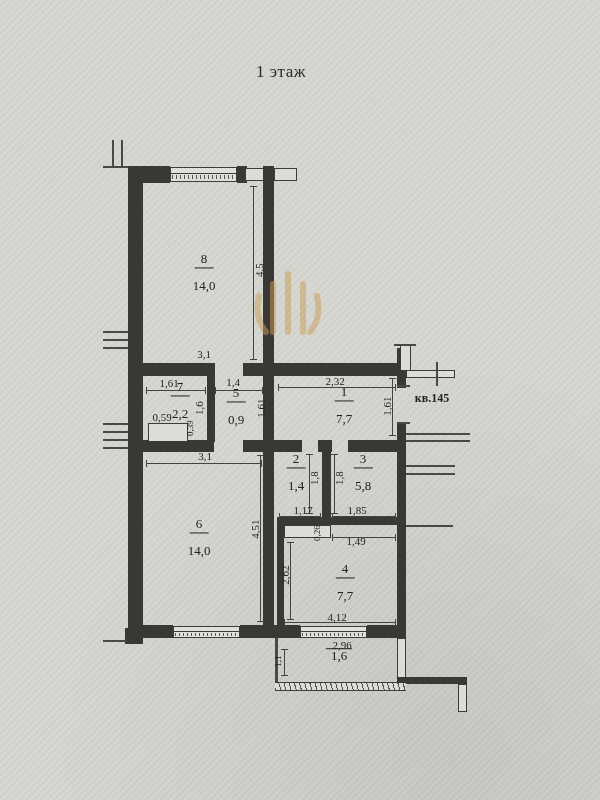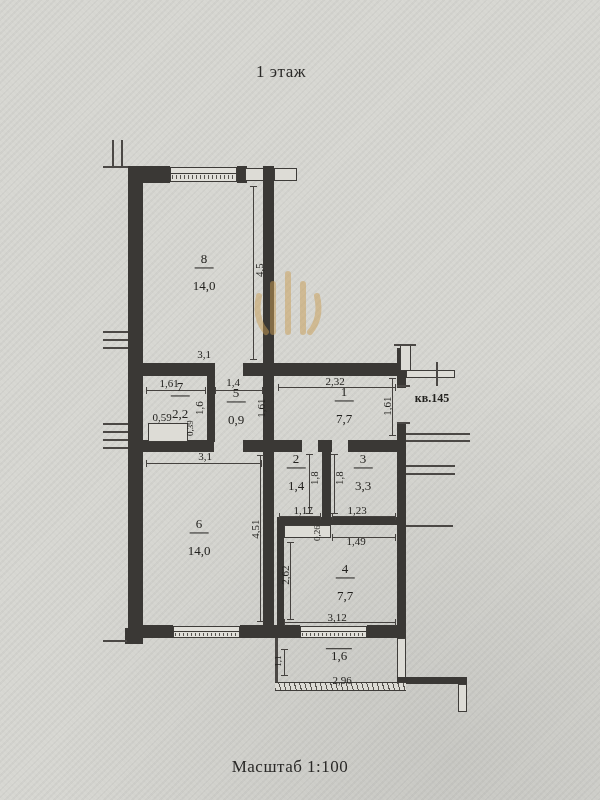--- a/index.html
+++ b/index.html
@@ -129,43 +129,42 @@
       <div class="el dlv" style="left: 309px; top: 454px; width: 1px; height: 60px;"></div>
       <div class="el dlv" style="left: 334px; top: 454px; width: 1px; height: 60px;"></div>
       <div class="el dlv" style="left: 260px; top: 455px; width: 1px; height: 167px;"></div>
       <div class="el dlv" style="left: 290px; top: 542px; width: 1px; height: 78px;"></div>
       <div class="el dlv" style="left: 284px; top: 649px; width: 1px; height: 27px;"></div>
       <div class="room-label" style="left: 204px; top: 273px;"><div class="room-num">8</div><div class="room-area">14,0</div></div>
       <div class="room-label" style="left: 180px; top: 401px;"><div class="room-num">7</div><div class="room-area">2,2</div></div>
       <div class="room-label" style="left: 236px; top: 407px;"><div class="room-num">5</div><div class="room-area">0,9</div></div>
       <div class="room-label" style="left: 344px; top: 406px;"><div class="room-num">1</div><div class="room-area">7,7</div></div>
       <div class="room-label" style="left: 296px; top: 473px;"><div class="room-num">2</div><div class="room-area">1,4</div></div>
-      <div class="room-label" style="left: 363px; top: 473px;"><div class="room-num">3</div><div class="room-area">3,3</div></div>
+      <div class="room-label" style="left: 363px; top: 473px;"><div class="room-num">3</div><div class="room-area">5,8</div></div>
       <div class="room-label" style="left: 199px; top: 538px;"><div class="room-num">6</div><div class="room-area">14,0</div></div>
       <div class="room-label" style="left: 345px; top: 583px;"><div class="room-num">4</div><div class="room-area">7,7</div></div>
       <div class="room-label" style="left: 339px; top: 656px;"><div class="room-area overline">1,6</div></div>
       <div class="dim" style="left: 204px; top: 354px;">3,1</div>
       <div class="dim" style="left: 169px; top: 383px;">1,61</div>
       <div class="dim" style="left: 233px; top: 382px;">1,4</div>
       <div class="dim" style="left: 335px; top: 381px;">2,32</div>
       <div class="dim apt" style="left: 432px; top: 398px;">кв.145</div>
       <div class="dim" style="left: 162px; top: 417px;">0,59</div>
       <div class="dim" style="left: 205px; top: 456px;">3,1</div>
       <div class="dim" style="left: 303px; top: 510px; text-align: right;">1,17</div>
-      <div class="dim" style="left: 357px; top: 510px;">1,23</div>
+      <div class="dim" style="left: 357px; top: 510px;">1,85</div>
       <div class="dim" style="left: 356px; top: 541px;">1,49</div>
-      <div class="dim" style="left: 337px; top: 617px;">3,12</div>
-      <div class="dim" style="left: 342px; top: 680px;">2,96</div>
+      <div class="dim" style="left: 337px; top: 617px;">4,12</div>
+      <div class="dim" style="left: 342px; top: 645px;">2,96</div>
       <div class="dim rot" style="left: 259px; top: 270px;">4,5</div>
       <div class="dim rot" style="left: 199px; top: 408px;">1,6</div>
       <div class="dim rot small" style="left: 190px; top: 428px;">0,39</div>
       <div class="dim rot" style="left: 261px; top: 408px;">1,61</div>
       <div class="dim rot" style="left: 387px; top: 406px;">1,61</div>
       <div class="dim rot" style="left: 314px; top: 478px;">1,8</div>
       <div class="dim rot" style="left: 339px; top: 478px;">1,8</div>
       <div class="dim rot" style="left: 255px; top: 529px;">4,51</div>
       <div class="dim rot small" style="left: 317px; top: 533px;">0,26</div>
       <div class="dim rot" style="left: 285px; top: 575px;">2,62</div>
       <div class="dim rot small" style="left: 278px; top: 661px;">1,1</div>
     </div>
 
-  <div class="ttl" style="left:290px;top:767px">Масштаб 1:100</div>
 </div>
 
 </body></html>

